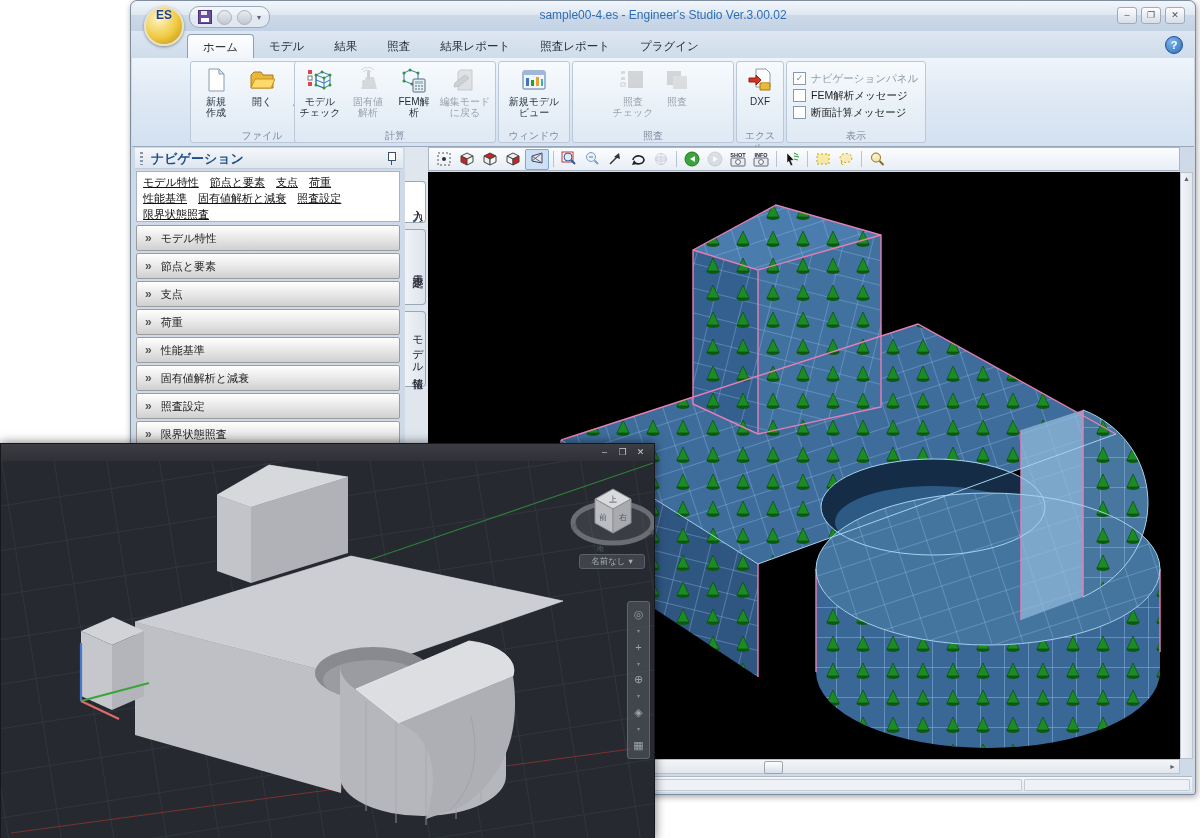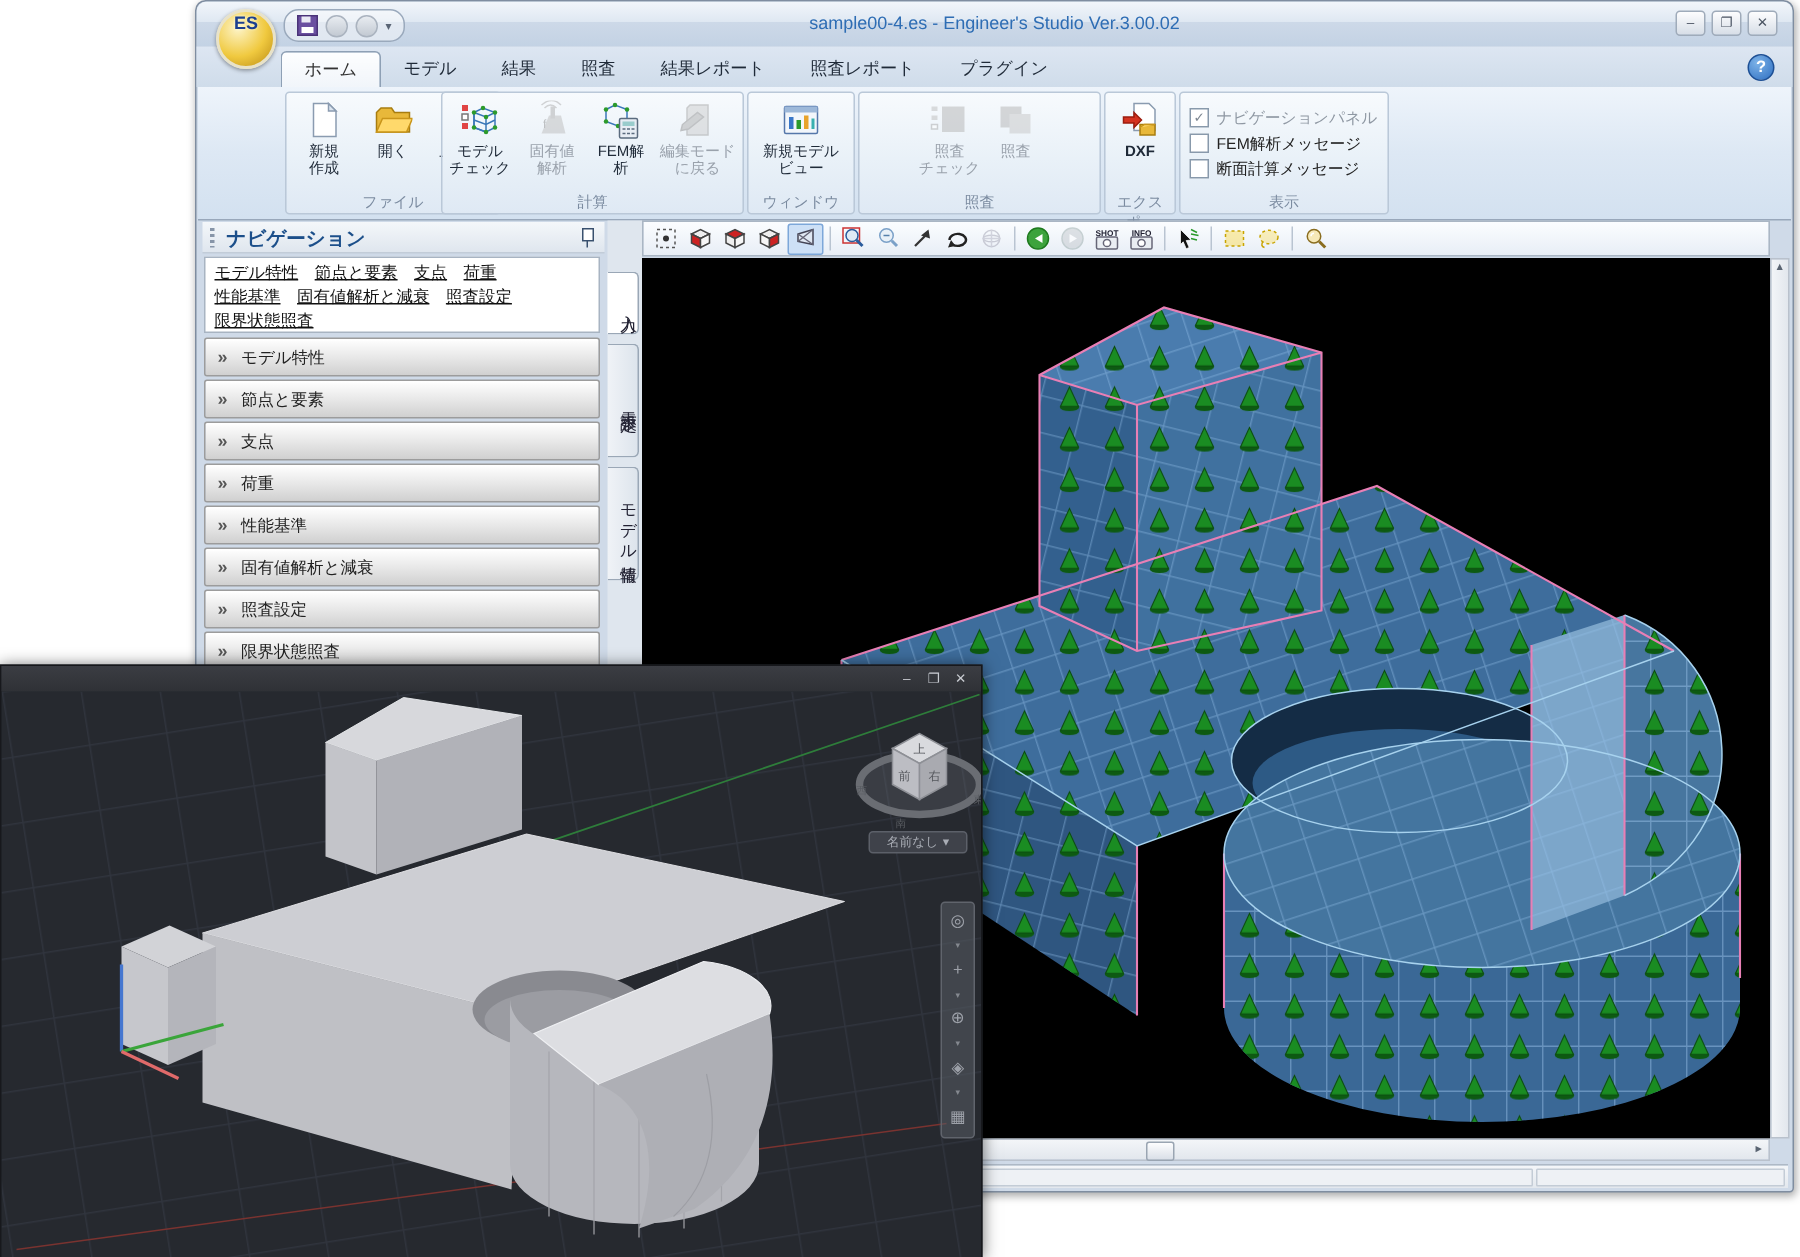--- a/index.html
+++ b/index.html
@@ -304,21 +304,21 @@
               </svg>
             </span>
           <span>照査</span>
         </div>
       </div>
       <div class="glabel">照査</div>
     </div>
 
     <div class="rgroup" style="left:604px;width:46px;">
       <div class="rbtns">
-        <div class="bigbtn" style="width:42px;font-weight:bold;">
+        <div class="bigbtn" style="width:42px;">
           <span class="bicon">
             <svg width="26" height="26">
                 <path d="M9 2 h10 l4 4 v14 h-14 z" fill="#fff" stroke="#8a9bb0"></path>
                 <path d="M2 11 h7 v-3 l5 5 -5 5 v-3 h-7 z" fill="#d43321" stroke="#9c1d0e"></path>
                 <path d="M13 16 h10 v7 h-10 z" fill="#e8b83a" stroke="#a87d10"></path>
                 <path d="M13 18 l3-2 h7" fill="#ffd96b" stroke="#c9951a"></path>
               </svg>
             </span>
           <span>DXF</span>
         </div>

